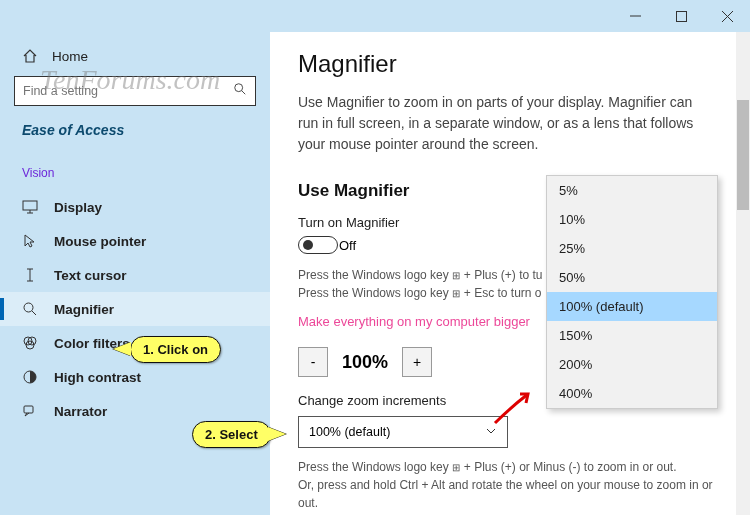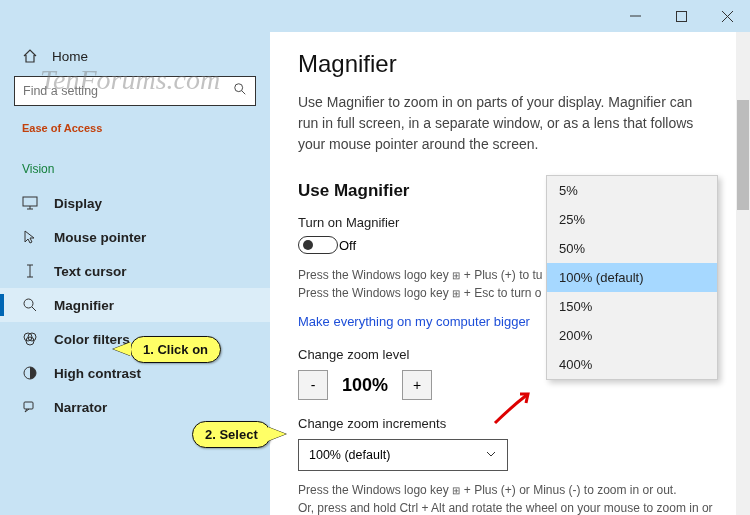--- a/index.html
+++ b/index.html
@@ -12,38 +12,38 @@
 .tb-btn { width: 46px; height: 32px; display: flex; align-items: center; justify-content: center; color: #333; }
 .back-btn { width: 28px; height: 28px; display:flex; align-items:center; justify-content:center; }
 
 .main { display: flex; height: calc(515px - 32px); justify-content: space-between; }
 .sidebar { width: 270px; background: #c8e3f4; padding: 10px 0 0 0; display: flex; flex-direction: column; }
 .home-row { display:flex; align-items:center; gap:14px; padding: 6px 16px 12px 22px; font-size: 13.5px; color: #222; }
 .home-row svg { width: 16px; height: 16px; }
 .search-box { margin: 0 14px 14px 14px; height: 30px; border: 1px solid #333; background: #fff; display:flex; align-items:center; padding: 0 8px; }
 .search-box input { border:none; outline:none; flex:1; font-size: 12.5px; color:#555; background:transparent; }
 .search-box .sicon { color:#333; }
-.section-title { font-weight: 600; font-size: 11px; padding: 2px 22px 16px 22px; color:#c2410c; }
-.group-label { font-size: 12px; color: #15803d; padding: 12px 22px 10px 22px; }
+.section-title { font-weight: 600; font-size: 14px; padding: 2px 22px 16px 22px; color:#0c4a6e;font-style:italic; }
+.group-label { font-size: 12px; color: #6d28d9; padding: 12px 22px 10px 22px; }
 .nav-item { display:flex; align-items:center; gap:16px; padding: 9px 22px; font-size: 13.5px; color:#222; position:relative; cursor:pointer;font-weight:bold; }
 .nav-item svg { width:16px; height:16px; flex-shrink:0; }
 .nav-item.active { background: rgba(255,255,255,0.35); }
 .nav-item.active::before { content:""; position:absolute; left:0; top:6px; bottom:6px; width:4px; background:#0066b4; }
 
 .content { flex:1; background:#fff; position:relative; padding: 18px 22px 0 28px; overflow:hidden; }
 .h1 { font-size: 24px; font-weight: 400; color:#111; margin-bottom: 14px; }
 .desc { font-size: 14px; color:#444; line-height: 1.5; max-width: 400px; margin-bottom: 26px; }
 .h2 { font-size: 17px; font-weight: 600; color:#111; margin-bottom: 14px; }
 .toggle-label { font-size: 13px; color:#222; margin-bottom: 6px; }
 .toggle-row { display:flex; align-items:center; gap:1px; margin-bottom: 12px; }
 .toggle { width: 40px; height: 18px; border: 1px solid #333; border-radius: 9px; position:relative; background:#fff; }
 .toggle::after { content:""; width:10px; height:10px; background:#333; border-radius:50%; position:absolute; top:3px; left:4px; }
 .toggle-state { font-size: 13px; }
 .hint { font-size: 12px; color:#555; line-height:1.5; }
-.linktext { color: #1d4ed8; font-size: 13px; margin: 12px 0 18px 0; display:inline-block; }
+.linktext { color: #ec4899; font-size: 13px; margin: 12px 0 18px 0; display:inline-block; }
 .field-label { font-size: 13px; color:#222; margin-bottom: 8px; }
 .stepper { display:flex; align-items:center; gap:4px; margin-bottom: 16px; }
 .stepper button { width: 30px; height: 30px; border:1px solid #999; background:#f3f3f3; font-size:14px; cursor:pointer; }
 .stepper .val { font-size: 18px; font-weight:600; padding: 0 10px; }
 .combo { width: 210px; height: 32px; border:1px solid #555; display:flex; align-items:center; padding:0 10px; font-size:12.5px; justify-content:space-between; background:#fff; }
 .combo .chev svg { width:12px; height:12px; }
 
 .scrollbar-track { position:absolute; right:0; top:0; bottom:0; width:14px; background:#f0f0f0; }
 .scrollbar-thumb { position:absolute; right:1px; top:68px; width:12px; height:110px; background:#bcbcbc; }
 
@@ -162,21 +162,20 @@
     <div class="toggle-label">Turn on Magnifier</div>
     <div class="toggle-row">
       <div class="toggle"></div>
       <span class="toggle-state">Off</span>
     </div>
     <div class="hint">
       <span>Press the Windows logo key </span><span class="winkey">⊞</span><span> + Plus (+) to tu</span><br>
       <span>Press the Windows logo key </span><span class="winkey">⊞</span><span> + Esc to turn o</span>
     </div>
     <a class="linktext">Make everything on my computer bigger</a>
-    <div class="field-label">Change zoom level</div>
     <div class="stepper">
       <button>-</button>
       <span class="val">100%</span>
       <button>+</button>
     </div>
     <div class="field-label">Change zoom increments</div>
     <div class="combo">
       <span>100% (default)</span>
       <span class="chev"><svg viewBox="0 0 12 12">
             <path d="M2 4 L6 8 L10 4" stroke="#333" fill="none"></path>
@@ -188,20 +187,21 @@
     </div>
 
     <div class="scrollbar-track">
       <div class="scrollbar-thumb"></div>
     </div>
   </div>
 </div>
 
 <div class="dropdown" id="dd">
     <div class="dd-item">5%</div>
+    <div class="dd-item">10%</div>
     <div class="dd-item">25%</div>
     <div class="dd-item">50%</div>
     <div class="dd-item selected">100% (default)</div>
     <div class="dd-item">150%</div>
     <div class="dd-item">200%</div>
     <div class="dd-item">400%</div>
   </div>
 
 <div class="watermark">TenForums.com</div>
 

